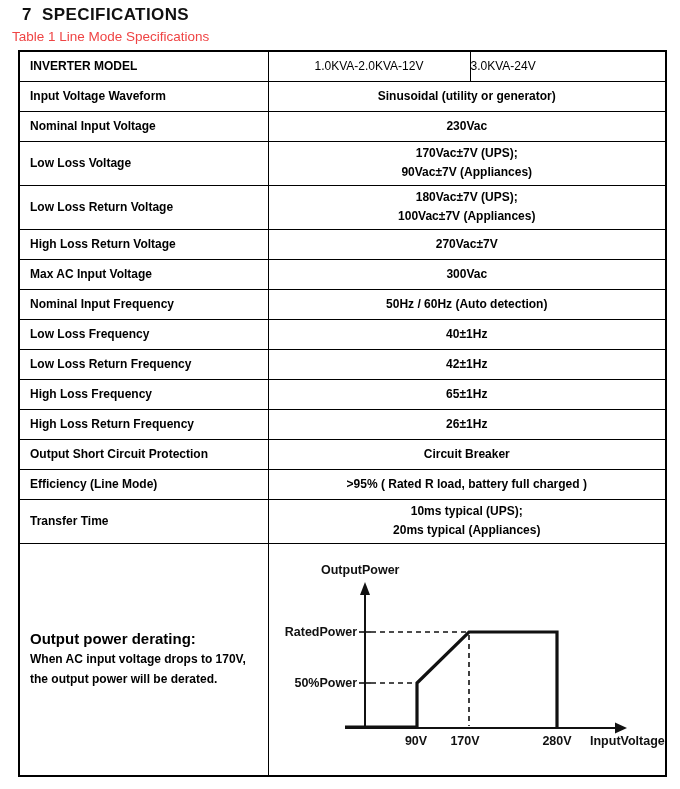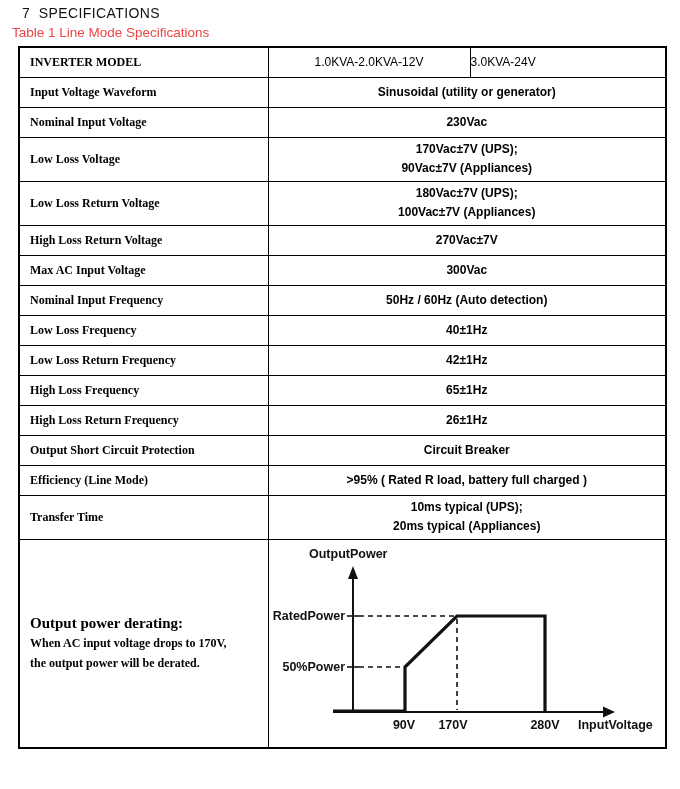--- a/index.html
+++ b/index.html
@@ -7,22 +7,22 @@
   body {
     width: 680px;
     height: 789px;
     font-family: "Liberation Sans", "DejaVu Sans", sans-serif;
     color: #000;
     overflow: hidden;
   }
   .page { position: relative; width: 680px; height: 789px; padding-top: 5px; }
   .heading {
     margin-left: 22px;
-    font-size: 14px;
-    font-weight: 400;
+    font-size: 17px;
+    font-weight: 700;
     letter-spacing: 0.4px;
     white-space: pre;
     color: #111;
   }
   .subtitle {
     margin-left: 12px;
     margin-top: 4px;
     font-size: 13.5px;
     font-weight: 400;
     color: #ef4444;
@@ -38,32 +38,31 @@
   table.spec td {
     border: 1px solid #000;
     font-size: 12px;
     vertical-align: middle;
   }
   td.label {
     width: 249px;
     font-weight: bold;
     padding-left: 10px;
     text-align: left;
-    font-family: Liberation Serif, serif;
   }
   td.value { text-align: center; font-weight: 700; }
   td.v2 { width: 202px; text-align: center; }
   td.v3 { width: 196px; }
   tr.h1 { height: 30px; }
   tr.h2 { height: 44px; }
   tr.hc { height: 209px; }
   .twoline div { line-height: 19px; }
   .derate-label { line-height: 20px; font-weight: 400; }
   .derate-label .dl-title { font-weight: bold; font-size: 15px; }
-  td.chart-cell { padding: 0; vertical-align: top; }
+  td.chart-cell { padding: 12px; vertical-align: top; }
   .chart-wrap { width: 100%; height: 207px; }
   svg text {
     font-family: "Liberation Sans", "DejaVu Sans", sans-serif;
     font-size: 12.5px;
     font-weight: 600;
     fill: #111;
   }
 </style>
 </head>
 <body>

